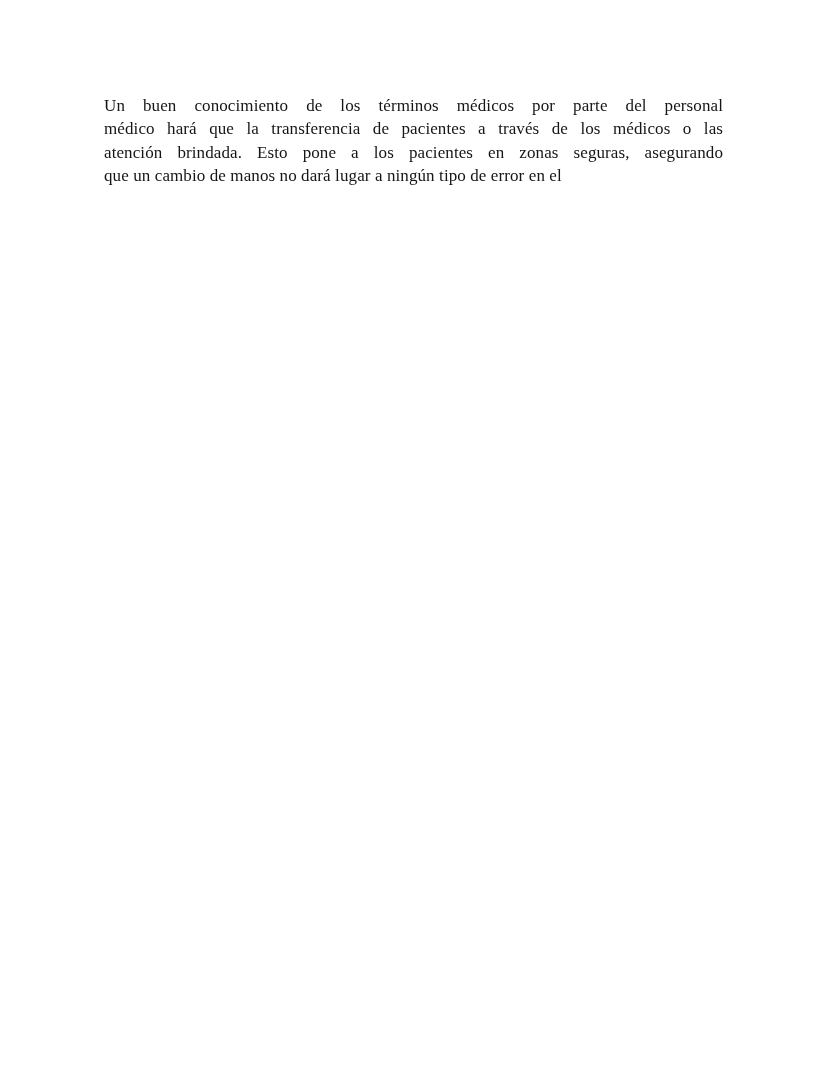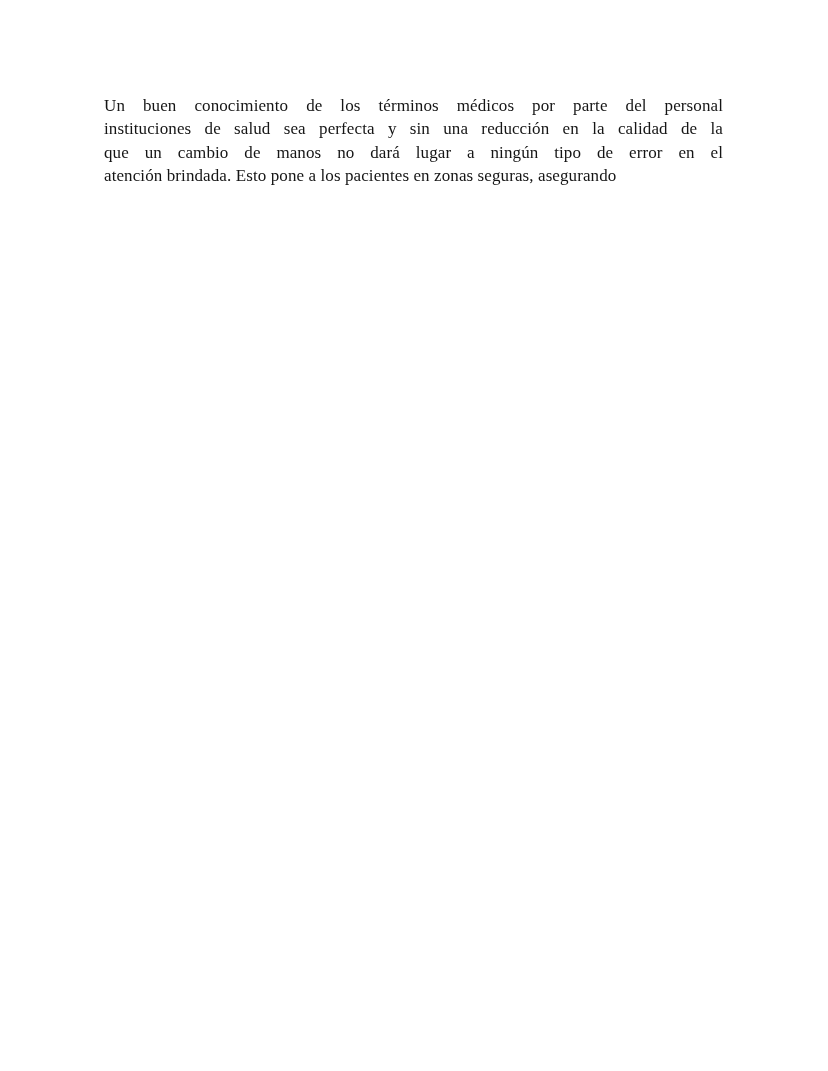--- a/index.html
+++ b/index.html
@@ -35,17 +35,17 @@
   .paragraph .line:last-child {
     text-align-last: left;
   }
 </style>
 </head>
 <body>
 
 <div class="page">
   <div class="paragraph">
     <div class="line">Un buen conocimiento de los términos médicos por parte del personal</div>
-    <div class="line">instituciones de salud sea perfecta y sin una reducción en la calidad de la</div>
+    <div class="line">médico hará que la transferencia de pacientes a través de los médicos o las</div>
+    <div class="line">atención brindada. Esto pone a los pacientes en zonas seguras, asegurando</div>
     <div class="line">que un cambio de manos no dará lugar a ningún tipo de error en el</div>
-    <div class="line">atención brindada. Esto pone a los pacientes en zonas seguras, asegurando</div>
   </div>
 </div>
 
 </body></html>

